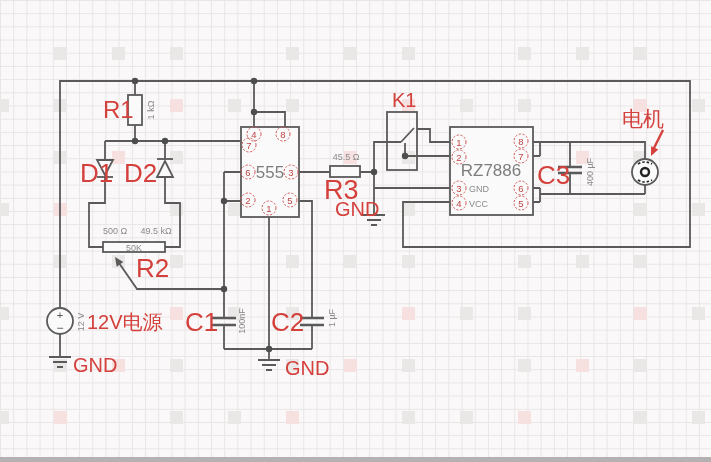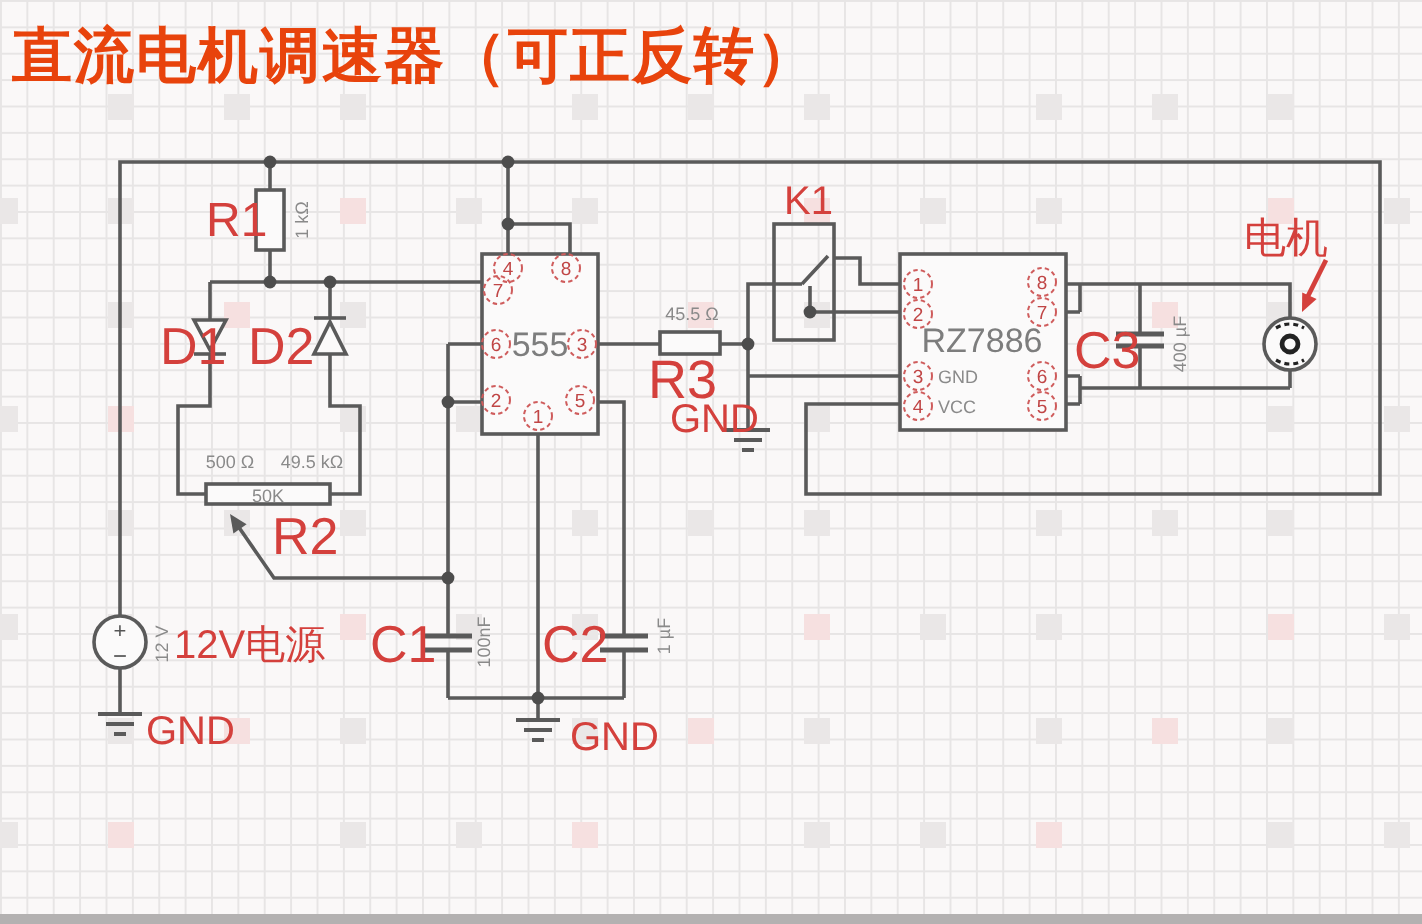--- a/index.html
+++ b/index.html
@@ -279,15 +279,14 @@
       <text class="rlab" x="185" y="331" font-size="26">C1</text>
       <text class="rlab" x="271" y="331" font-size="26">C2</text>
       <text class="rlab" x="537" y="184" font-size="26">C3</text>
       <text class="rlab" x="285" y="375" font-size="20">GND</text>
       <text class="rlab" x="73" y="372" font-size="20">GND</text>
       <text class="rlab" x="87" y="329" font-size="20">12V电源</text>
       <text class="rlab" x="622" y="126" font-size="21">电机</text>
     </g>
   </svg>
 
-  <div class="title">直流电机调速器（可正反转）</div>
   <div id="bottombar"></div>
 </div>
 
 </body></html>

